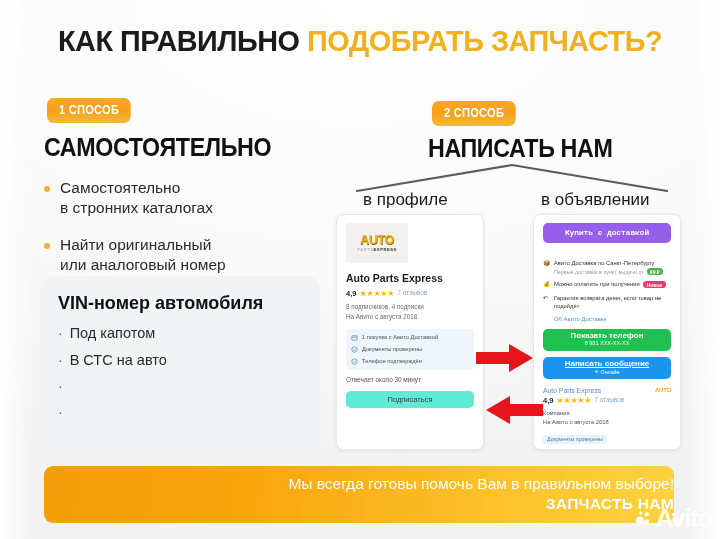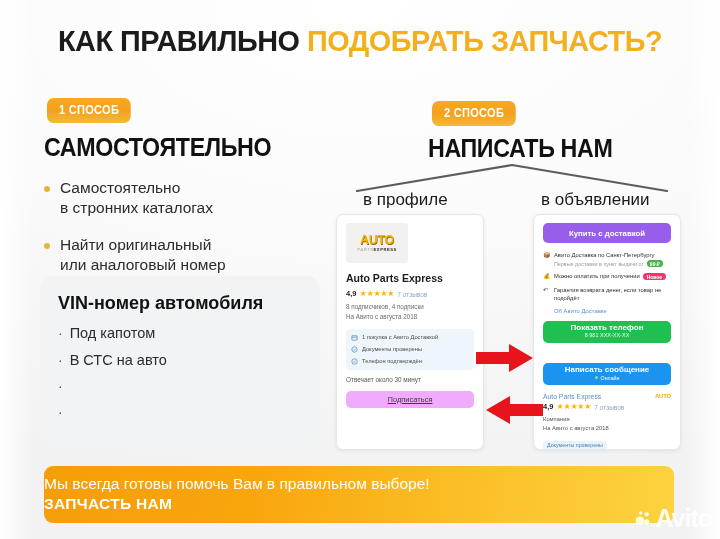--- a/index.html
+++ b/index.html
@@ -113,61 +113,61 @@
     display:flex;flex-direction:column;align-items:center;justify-content:center;
     margin-bottom:9px;
   }
   .logo-auto{font-size:12.5px;font-weight:bold;color:#f2b000;letter-spacing:-0.3px;line-height:1;
     text-shadow:0.5px 0.5px 0 #8a6200;}
   .logo-sub{font-size:4.2px;font-weight:bold;letter-spacing:0.5px;line-height:1;margin-top:2px;}
   .logo-sub .g{color:#b9b9b9;}
   .logo-sub .d{color:#2d2d2d;}
 
   .shop-name{font-size:10.5px;font-weight:bold;color:#1c1c1c;margin-bottom:5px;}
-  .rate-row{display:flex;align-items:flex-end;gap:3px;margin-bottom:4px;}
+  .rate-row{display:flex;align-items:flex-start;gap:3px;margin-bottom:4px;}
   .rate-num{font-size:7.5px;font-weight:bold;color:#222;}
   .stars{color:#ffb300;font-size:8px;letter-spacing:-0.2px;}
   .reviews{font-size:6.5px;color:#8aa9c9;}
   .meta{font-size:6.3px;color:#6c6c6c;line-height:1.55;}
 
   .badge-list{background:#eef6fc;border-radius:4px;padding:5px 5px;margin:7px 0 6px;}
   .badge-li{display:flex;align-items:center;gap:4px;margin-bottom:5px;}
   .badge-li:last-child{margin-bottom:0;}
   .badge-ic{width:7px;height:7px;flex:0 0 auto;color:#4f7ea8;}
   .badge-tx{font-size:5.7px;color:#4a4a4a;}
 
   .answer{font-size:6.4px;color:#555;margin:6px 0 8px;}
 
   .btn{
     border-radius:5px;text-align:center;font-weight:bold;
     display:flex;flex-direction:column;align-items:center;justify-content:center;
   }
   .btn-write{background:#1eaaf1;color:#fff;font-size:8px;height:17px;margin-bottom:6px;}
-  .btn-follow{background:#f0abfc;color:#3c3c3c;font-size:7.5px;height:17px;font-weight:normal;text-decoration:underline;}
+  .btn-follow{background:#5eead4;color:#3c3c3c;font-size:7.5px;height:17px;font-weight:normal;}
 
   
   #ad-card{left:533px;top:214px;width:148px;height:236px;padding:8px 9px;}
 
   .btn-delivery{
     background:#965eeb;color:#fff;font-size:7.8px;height:20px;border-radius:5px;
-    display:flex;align-items:center;justify-content:center;font-weight:bold;margin-bottom:8px;
+    display:flex;align-items:center;justify-content:center;font-weight:bold;margin-bottom:16px;font-family:Liberation Mono, monospace;
   }
   .d-li{display:flex;align-items:flex-start;gap:4px;margin-bottom:5px;}
   .d-ic{width:7px;flex:0 0 auto;color:#3c3c3c;font-size:6px;line-height:1.4;}
   .d-main{font-size:5.8px;color:#2e2e2e;line-height:1.45;}
   .d-sub{font-size:5.4px;color:#9a9a9a;display:flex;align-items:center;gap:3px;margin-top:1px;}
   .pill-green{background:#4caf50;color:#fff;border-radius:6px;padding:0.5px 3px;font-size:5px;font-weight:bold;}
   .pill-pink{background:#f0376b;color:#fff;border-radius:6px;padding:0.5px 4px;font-size:5px;font-weight:bold;}
   .d-link{font-size:5.9px;color:#5b8fc7;margin:1px 0 7px 11px;}
 
-  .btn-phone{background:#1fbf50;color:#fff;height:22px;border-radius:5px;margin-bottom:20px;}
+  .btn-phone{background:#1fbf50;color:#fff;height:22px;border-radius:5px;margin-bottom:6px;}
   .btn-phone .l1{font-size:8px;font-weight:bold;line-height:1.1;}
   .btn-phone .l2{font-size:5.5px;font-weight:normal;opacity:.95;line-height:1.3;}
   .btn-msg{background:#1b94ef;color:#fff;height:22px;border-radius:5px;margin-bottom:8px;}
-  .btn-msg .l1{font-size:8px;font-weight:bold;line-height:1.1;}
+  .btn-msg .l1{font-size:8px;font-weight:bold;line-height:1.1;text-decoration:underline;}
   .btn-msg .l2{font-size:5.3px;font-weight:normal;line-height:1.3;display:flex;align-items:center;gap:3px;}
   .dot-on{width:3px;height:3px;border-radius:50%;background:#7ee58c;display:inline-block;}
 
   .seller-head{display:flex;justify-content:space-between;align-items:flex-start;}
   .seller-name{font-size:6.8px;color:#5b8fc7;margin-bottom:2px;}
   .seller-logo{font-size:6px;font-weight:bold;color:#f2b000;letter-spacing:-0.2px;}
   .seller-meta{font-size:5.8px;color:#555;line-height:1.6;}
   .verif{display:inline-block;background:#e8f3fb;color:#4a7fa8;font-size:5.3px;border-radius:3px;padding:1.5px 4px;margin-top:3px;}
   .btn-sub-seller{background:#f2f3f5;color:#3c3c3c;font-size:6.8px;height:15px;border-radius:5px;
     display:flex;align-items:center;justify-content:center;margin-top:6px;}
@@ -175,21 +175,21 @@
   
   .arrow{position:absolute;}
   #arrow-right{left:476px;top:343px;}
   #arrow-left{left:485px;top:395px;}
 
   
   .cta{
     position:absolute;left:44px;top:466px;width:630px;height:57px;
     border-radius:9px;
     background:linear-gradient(100deg,#f59e0b 0%,#f9a50c 32%,#fbc12a 70%,#fdd33f 100%);
-    display:flex;flex-direction:column;align-items:flex-start;justify-content:center;
+    display:flex;flex-direction:column;align-items:flex-end;justify-content:center;
     box-sizing:border-box;
   }
   .cta-l1{color:#ffffff;font-size:15.5px;line-height:1.25;}
   .cta-l2{color:#ffffff;font-size:15.5px;font-weight:bold;line-height:1.35;letter-spacing:0.3px;}
 
   
   .avito-wm{
     position:absolute;right:8px;bottom:8px;
     display:flex;align-items:center;gap:3px;
     z-index:7;

